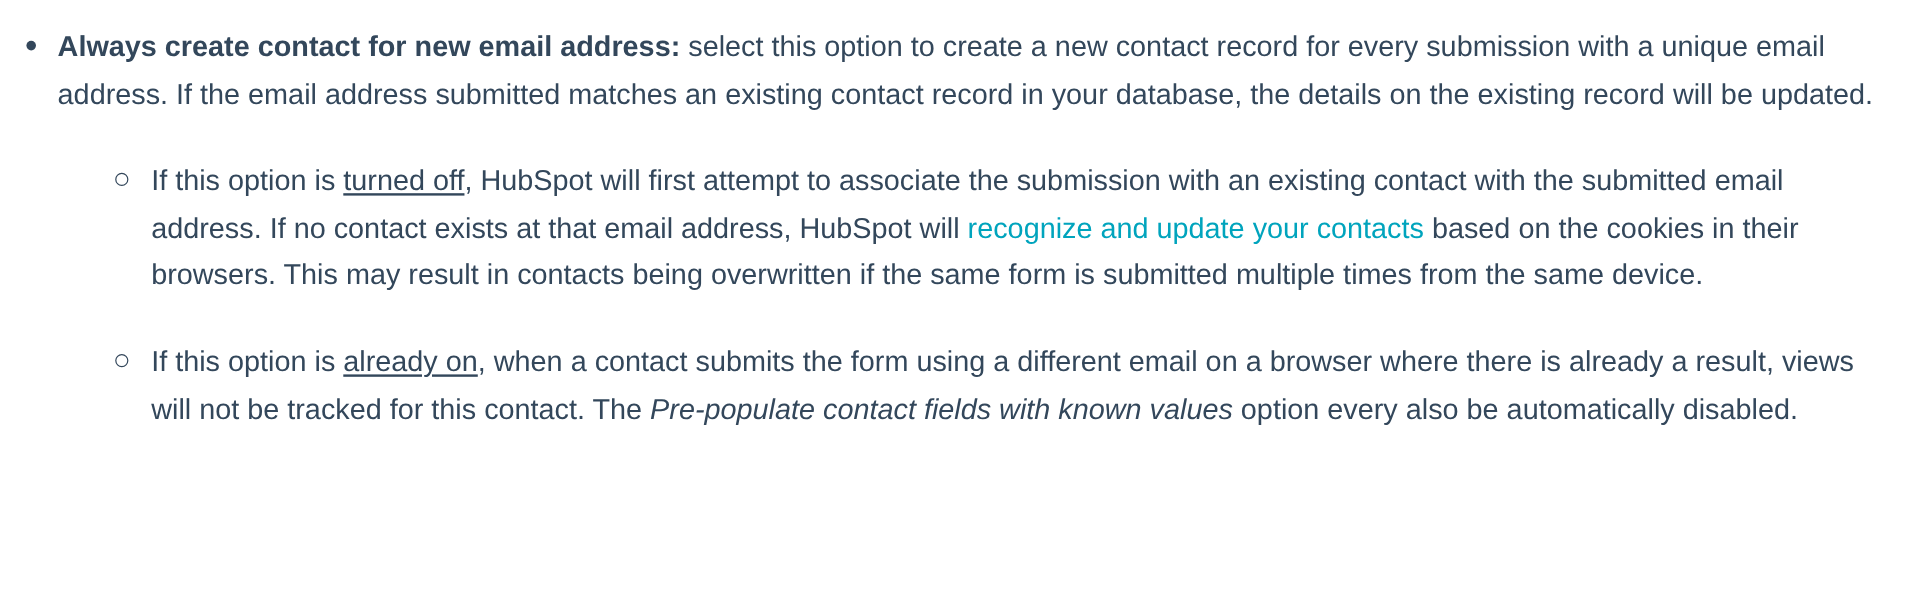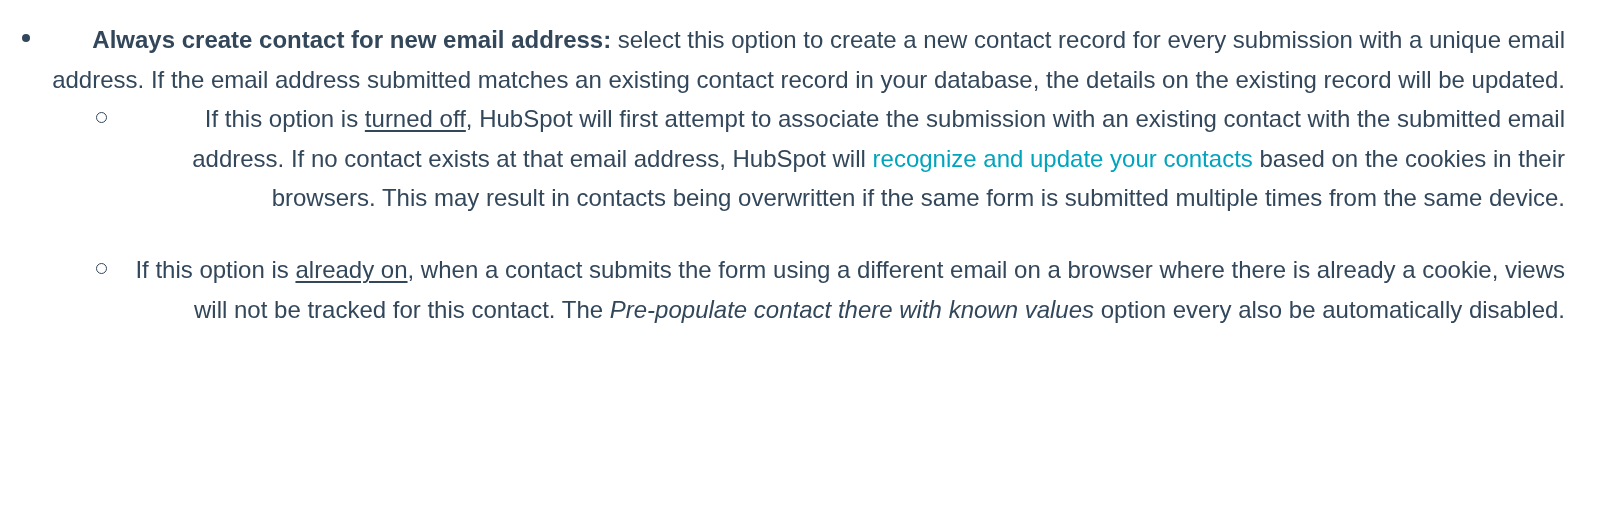--- a/index.html
+++ b/index.html
@@ -11,38 +11,38 @@
       font-family: -apple-system, BlinkMacSystemFont, "Segoe UI", "Helvetica Neue", Arial, sans-serif;
       font-size: 24px;
       line-height: 1.65;
       color: #33475b;
       background: #ffffff;
       padding: 20px 35px 20px 20px;
       width: 1600px;
     }
     ul {
       list-style: none;
-      text-align: right;
     }
     ul.outer > li {
       position: relative;
       padding-left: 28px;
       margin-bottom: 32px;
     }
     ul.outer > li::before {
       content: "";
       position: absolute;
       left: 2px;
       top: 14px;
       width: 8px;
       height: 8px;
       background: #33475b;
       border-radius: 50%;
     }
     ul.inner {
+      margin-top: 32px;
     }
     ul.inner > li {
       position: relative;
       padding-left: 30px;
       margin-left: 48px;
       margin-bottom: 32px;
     }
     ul.inner > li::before {
       content: "";
       position: absolute;
@@ -75,17 +75,17 @@
 
 <ul class="outer">
   <li>
     <span class="bold">Always create contact for new email address:</span><span> select this option to create a new contact record for every submission with a unique email address. If the email address submitted matches an existing contact record in your database, the details on the existing record will be updated.</span>
 
     <ul class="inner">
       <li>
         <span>If this option is </span><span class="underline">turned off</span><span>, HubSpot will first attempt to associate the submission with an existing contact with the submitted email address. If no contact exists at that email address, HubSpot will </span><a href="#" class="link">recognize and update your contacts</a><span> based on the cookies in their browsers. This may result in contacts being overwritten if the same form is submitted multiple times from the same device.</span>
       </li>
       <li>
-        <span>If this option is </span><span class="underline">already on</span><span>, when a contact submits the form using a different email on a browser where there is already a cookie, views will not be tracked for this contact. The </span><span class="italic">Pre-populate contact there with known values</span><span> option every also be automatically disabled.</span>
+        <span>If this option is </span><span class="underline">already on</span><span>, when a contact submits the form using a different email on a browser where there is already a result, views will not be tracked for this contact. The </span><span class="italic">Pre-populate contact fields with known values</span><span> option every also be automatically disabled.</span>
       </li>
     </ul>
   </li>
 </ul>
 
 </body></html>

